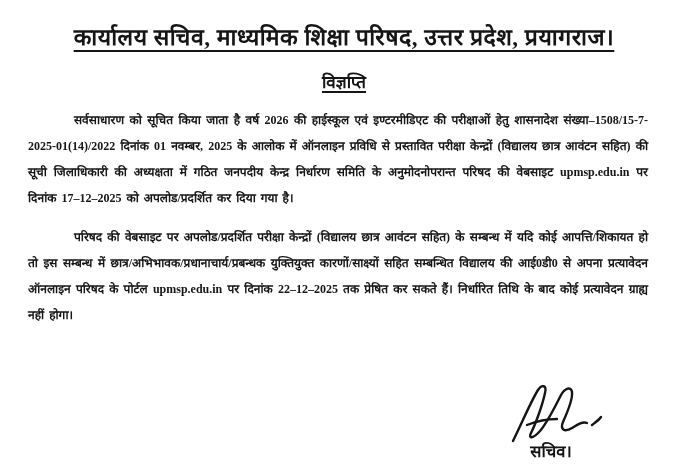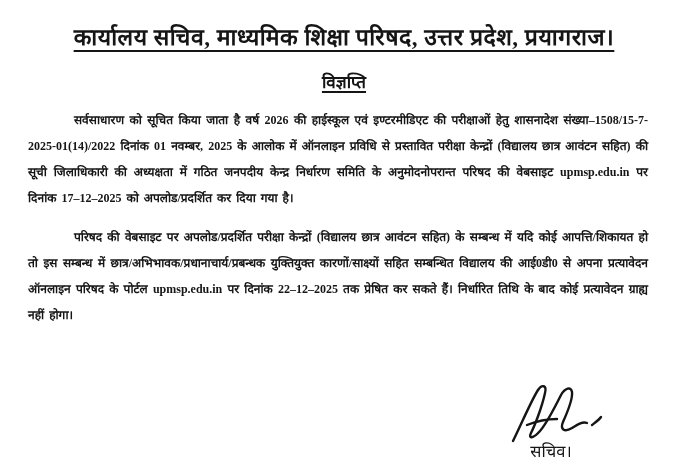--- a/index.html
+++ b/index.html
@@ -60,21 +60,21 @@
     margin: 0 auto -6px auto;
   }
   .signatory-name {
     font-size: 16.5px;
     font-weight: 700;
     line-height: 21px;
     white-space: nowrap;
   }
   .signatory-designation {
     font-size: 16.5px;
-    font-weight: 400;
+    font-weight: 700;
     line-height: 21px;
   }
 </style>
 </head>
 <body>
 
 <div class="page">
 
   <h1 class="doc-title">कार्यालय सचिव, माध्यमिक शिक्षा परिषद, उत्तर प्रदेश, प्रयागराज।</h1>
 

